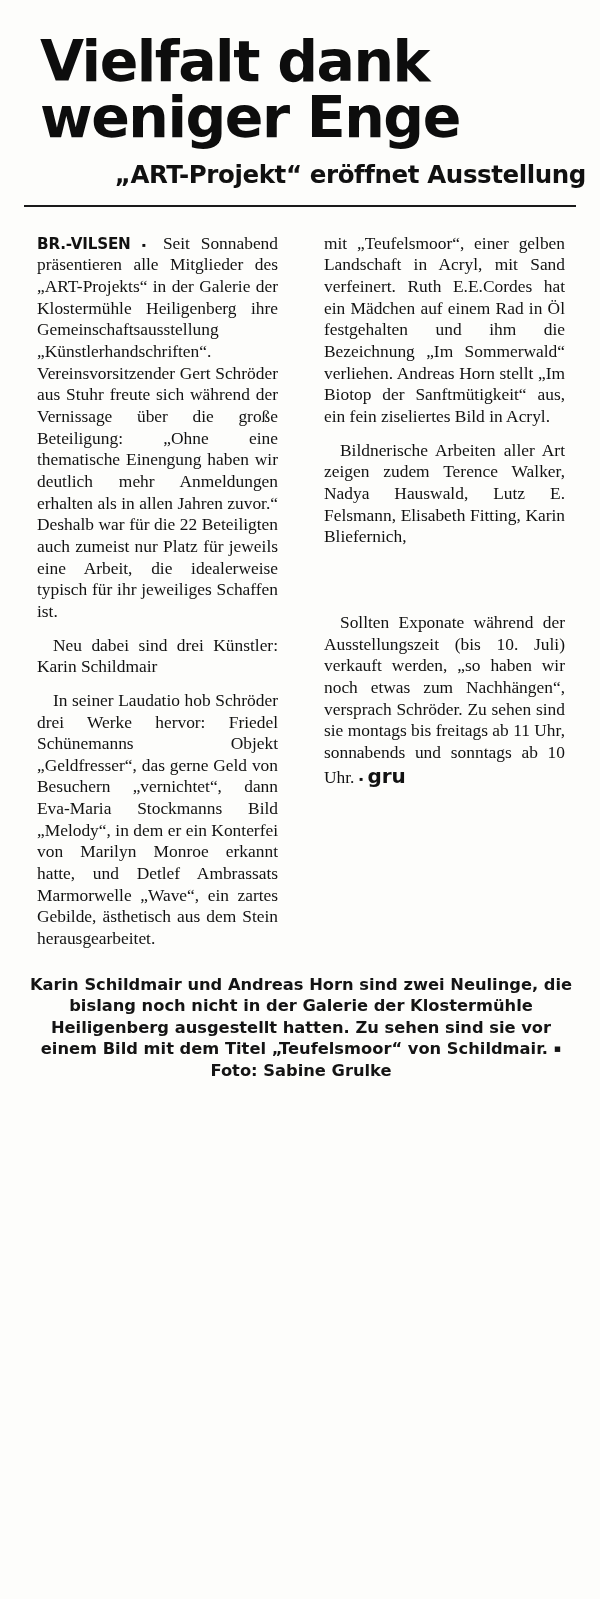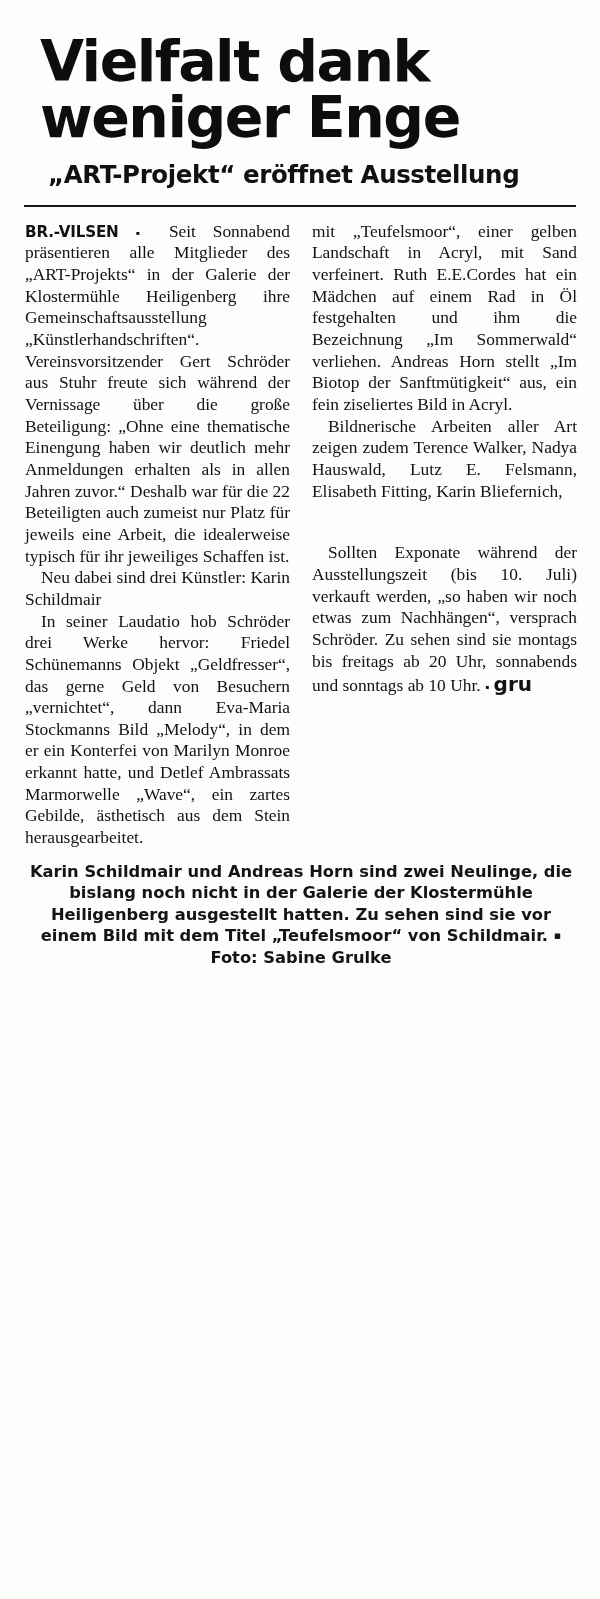--- a/index.html
+++ b/index.html
@@ -36,20 +36,21 @@
   .headline .l2 {
     display: block;
   }
   .subhead {
     font-family: "DejaVu Sans", sans-serif;
     font-weight: bold;
     font-size: 24.5px;
     color: #111111;
     margin: 14px 0 0 26px;
     letter-spacing: -0.4px;
+    text-align: right;
   }
   .rule {
     height: 2px;
     background: #1a1a1a;
     margin: 16px 2px 0 2px;
     width: 552px;
   }
   .columns {
     display: flex;
     gap: 22px;
@@ -59,21 +60,21 @@
   .col {
     width: 265px;
     font-size: 17.4px;
     line-height: 1.245;
     text-align: justify;
     text-justify: inter-word;
     hyphens: manual;
     color: #121212;
   }
   .col p {
-    margin: 0;
+    margin: 12px;
   }
   .col p.indent {
     text-indent: 16px;
   }
   .dateline {
     font-family: "DejaVu Sans", sans-serif;
     font-weight: bold;
     font-size: 15.2px;
     letter-spacing: -0.2px;
   }
@@ -239,21 +240,21 @@
     <div class="col">
       <p><span class="dateline">BR.-VILSEN</span> <span class="bullet">▪</span> <span>Seit Sonnabend präsentieren alle Mitglieder des „ART-Projekts“ in der Galerie der Klostermühle Heiligenberg ihre Gemeinschaftsausstellung „Künstlerhandschriften“. Vereinsvorsitzender Gert Schröder aus Stuhr freute sich während der Vernissage über die große Beteiligung: „Ohne eine thematische Einengung haben wir deutlich mehr Anmeldungen erhalten als in allen Jahren zuvor.“ Deshalb war für die 22 Beteiligten auch zumeist nur Platz für jeweils eine Arbeit, die idealerweise typisch für ihr jeweiliges Schaffen ist.</span></p>
       <p class="indent"><span>Neu dabei sind drei Künstler: Karin Schildmair</span></p>
       <p class="indent"><span>In seiner Laudatio hob Schröder drei Werke hervor: Friedel Schünemanns Objekt „Geldfresser“, das gerne Geld von Besuchern „vernichtet“, dann Eva-Maria Stockmanns Bild „Melody“, in dem er ein Konterfei von Marilyn Monroe erkannt hatte, und Detlef Ambrassats Marmorwelle „Wave“, ein zartes Gebilde, ästhetisch aus dem Stein herausgearbeitet.</span></p>
     </div>
 
     <div class="col">
       <p><span>mit „Teufelsmoor“, einer gelben Landschaft in Acryl, mit Sand verfeinert. Ruth E.E.Cordes hat ein Mädchen auf einem Rad in Öl festgehalten und ihm die Bezeichnung „Im Sommerwald“ verliehen. Andreas Horn stellt „Im Biotop der Sanftmütigkeit“ aus, ein fein ziseliertes Bild in Acryl.</span></p>
       <p class="indent"><span>Bildnerische Arbeiten aller Art zeigen zudem Terence Walker, Nadya Hauswald, Lutz E. Felsmann, Elisabeth Fitting, Karin Bliefernich,</span></p>
       <div class="spacer-block"></div>
-      <p class="indent"><span>Sollten Exponate während der Ausstellungszeit (bis 10. Juli) verkauft werden, „so haben wir noch etwas zum Nachhängen“, versprach Schröder. Zu sehen sind sie montags bis freitags ab 20 Uhr, sonnabends und sonntags ab 10 Uhr.</span> <span class="bullet">▪</span> <span class="kicker-end">gru</span></p>
+      <p class="indent"><span>Sollten Exponate während der Ausstellungszeit (bis 10. Juli) verkauft werden, „so haben wir noch etwas zum Nachhängen“, versprach Schröder. Zu sehen sind sie montags bis freitags ab 11 Uhr, sonnabends und sonntags ab 10 Uhr.</span> <span class="bullet">▪</span> <span class="kicker-end">gru</span></p>
     </div>
 
   </div>
 
 
   <div class="caption">
     <span>Karin Schildmair und Andreas Horn sind zwei Neulinge, die bislang noch nicht in der Galerie der Klostermühle Heiligenberg ausgestellt hatten. Zu sehen sind sie vor einem Bild mit dem Titel „Teufelsmoor“ von Schildmair.</span>
     <span class="credit-bullet">▪</span>
     <span>Foto: Sabine Grulke</span>
   </div>

